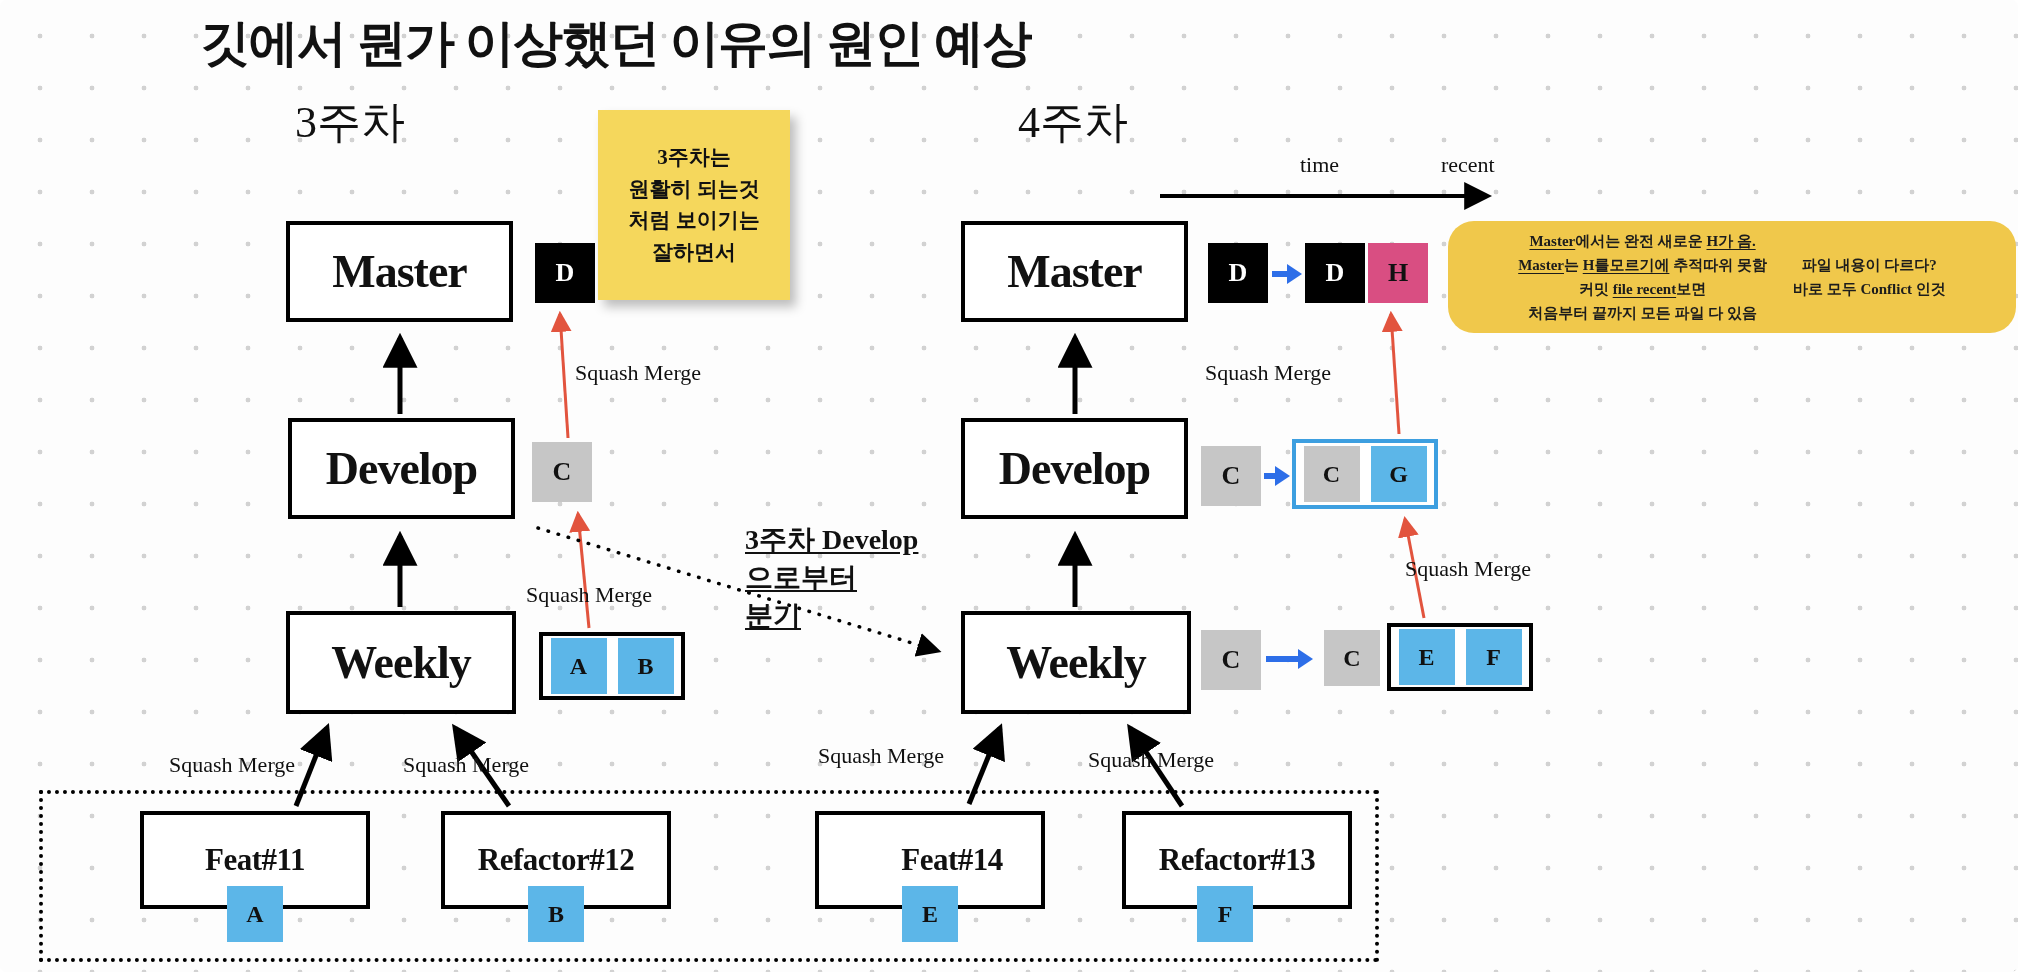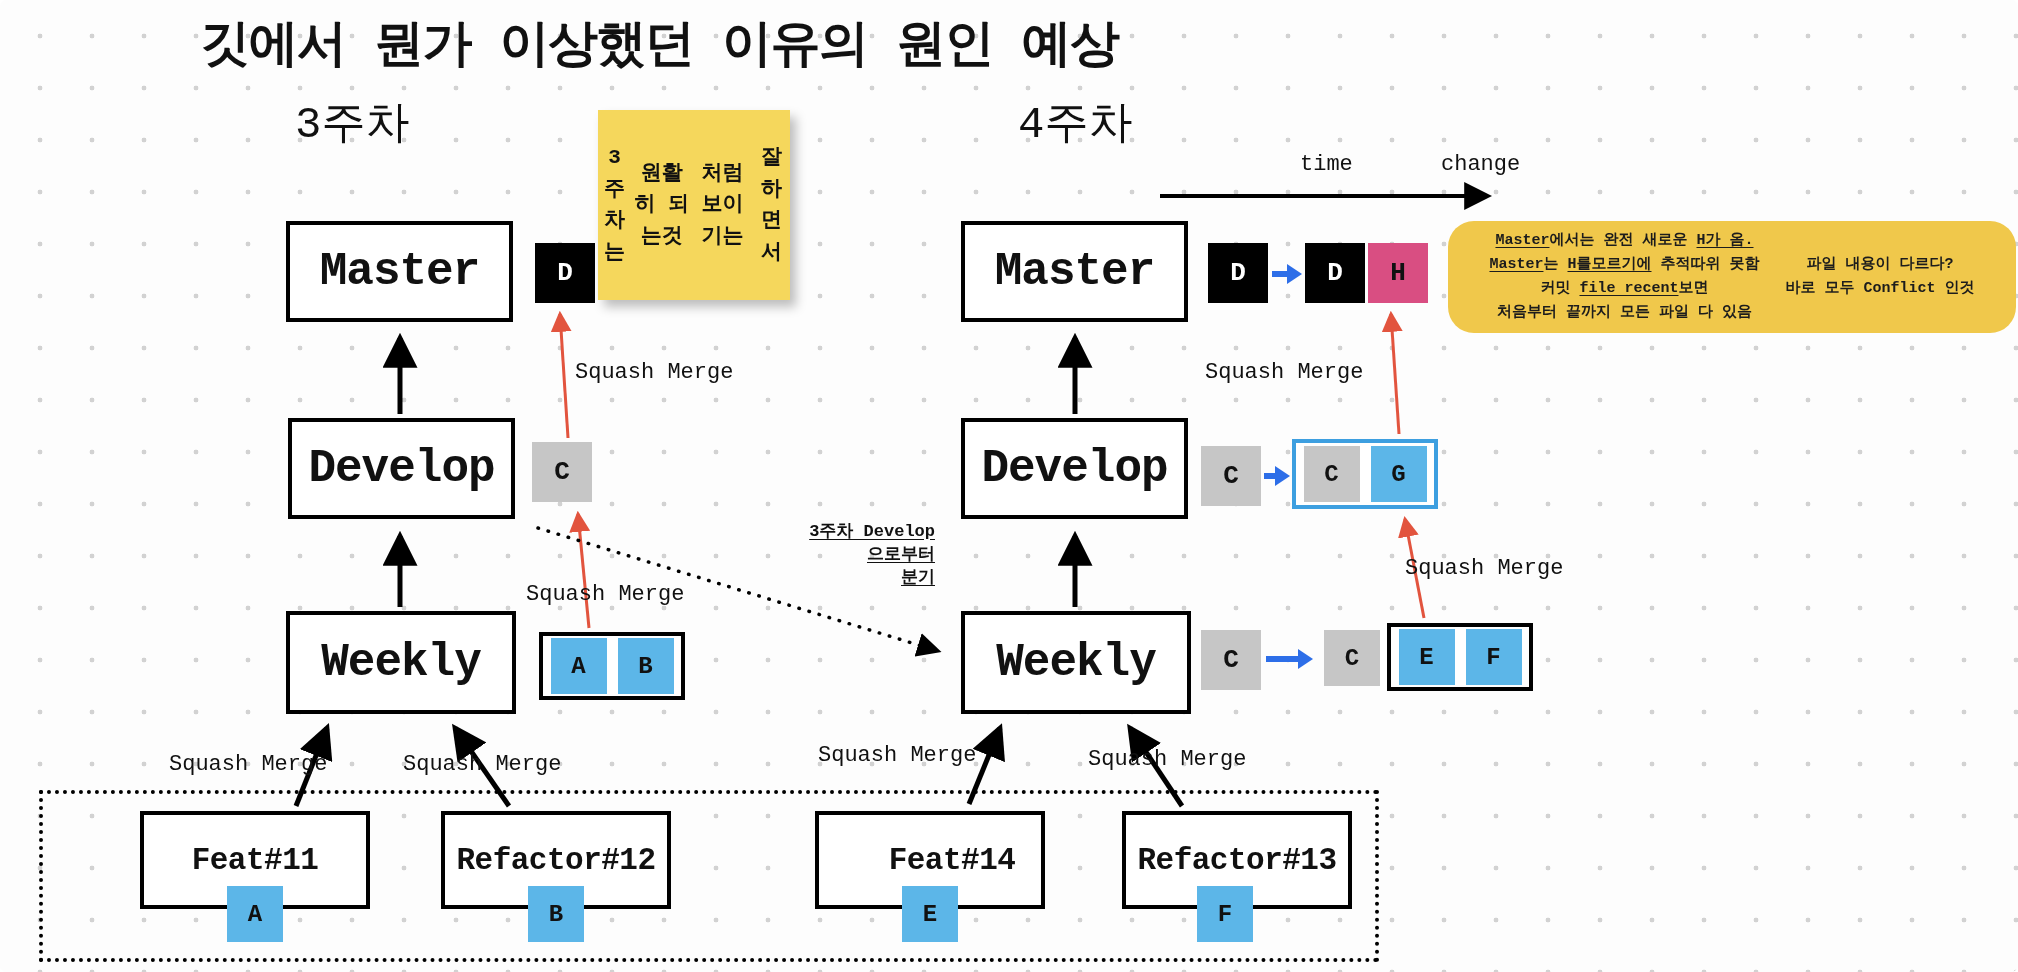--- a/index.html
+++ b/index.html
@@ -1,18 +1,18 @@
 <!DOCTYPE html>
 <html><head>
 <meta charset="utf-8">
 <style>
   html,body{margin:0;padding:0;}
   .canvas{
     position:relative;width:2018px;height:972px;overflow:hidden;
-    font-family:Liberation Mono, monospace;color:#111;
+    font-family:Liberation Serif, serif;color:#111;
     background-color:#fdfdfd;
     background-image:radial-gradient(circle,#d2d2d2 2.4px,transparent 2.6px);
     background-size:52px 52px;background-position:14px 10px;border-radius:7px;
   }
   .abs{position:absolute;}
   .page-title{font-size:50px;font-weight:700;letter-spacing:-1.5px;white-space:nowrap;}
   .week-label{font-size:44px;font-weight:400;white-space:nowrap;}
   .branch-box{
     position:absolute;box-sizing:border-box;border:4px solid #000;background:#fff;
     display:flex;align-items:center;justify-content:center;
@@ -31,33 +31,33 @@
   .commit-group{
     position:absolute;box-sizing:border-box;background:#fff;
     display:flex;align-items:center;justify-content:center;gap:11px;
   }
   .group-black{border:4px solid #000;}
   .group-blue{border:4px solid #3D9FE0;}
   .txt-label{position:absolute;font-size:22px;white-space:nowrap;}
   .sticky{
     position:absolute;left:598px;top:110px;width:192px;height:190px;box-sizing:border-box;
     background:#F5D75C;box-shadow:6px 7px 10px rgba(0,0,0,0.25);
-    display:flex;flex-direction:row;align-items:center;justify-content:center;
+    display:flex;flex-direction:column;align-items:center;justify-content:center;
     font-size:21px;font-weight:700;line-height:1.5;text-align:center;
   }
   .callout{
     position:absolute;left:1448px;top:221px;width:568px;height:112px;box-sizing:border-box;
     background:#F0C84B;border-radius:26px;
     display:flex;align-items:center;justify-content:center;gap:26px;
     font-size:15px;font-weight:700;line-height:1.6;color:#1c1c1c;
   }
   .callout .col{text-align:center;white-space:nowrap;}
   .fork-note{
-    position:absolute;left:745px;top:521px;width:190px;text-align:right;
-    font-size:17px;font-weight:700;line-height:1.35;
+    position:absolute;left:745px;top:521px;width:190px;text-align:left;
+    font-size:28px;font-weight:700;line-height:1.35;
   }
   .dotted-rect{
     position:absolute;left:39px;top:790px;width:1340px;height:172px;
     box-sizing:border-box;border:4px dotted #000;
   }
   .feature-box{
     position:absolute;width:230px;height:98px;box-sizing:border-box;
     border:4px solid #000;background:#fff;
     display:flex;align-items:center;justify-content:center;
     font-weight:700;font-size:31px;letter-spacing:-0.5px;
@@ -120,21 +120,21 @@
   <div class="abs week-label" style="left:1018px;top:93px;">4주차</div>
 
   <div class="sticky">
     <div>3주차는</div>
     <div>원활히 되는것</div>
     <div>처럼 보이기는</div>
     <div>잘하면서</div>
   </div>
 
   <div class="txt-label" style="left:1300px;top:152px;">time</div>
-  <div class="txt-label" style="left:1441px;top:152px;">change</div>
+  <div class="txt-label" style="left:1441px;top:152px;">recent</div>
 
   <div class="branch-box" style="left:286px;top:221px;width:227px;height:101px;">
     <span>Master</span>
   </div>
   <div class="branch-box" style="left:288px;top:418px;width:227px;height:101px;">
     <span>Develop</span>
   </div>
   <div class="branch-box" style="left:286px;top:611px;width:230px;height:103px;">
     <span>Weekly</span>
   </div>

